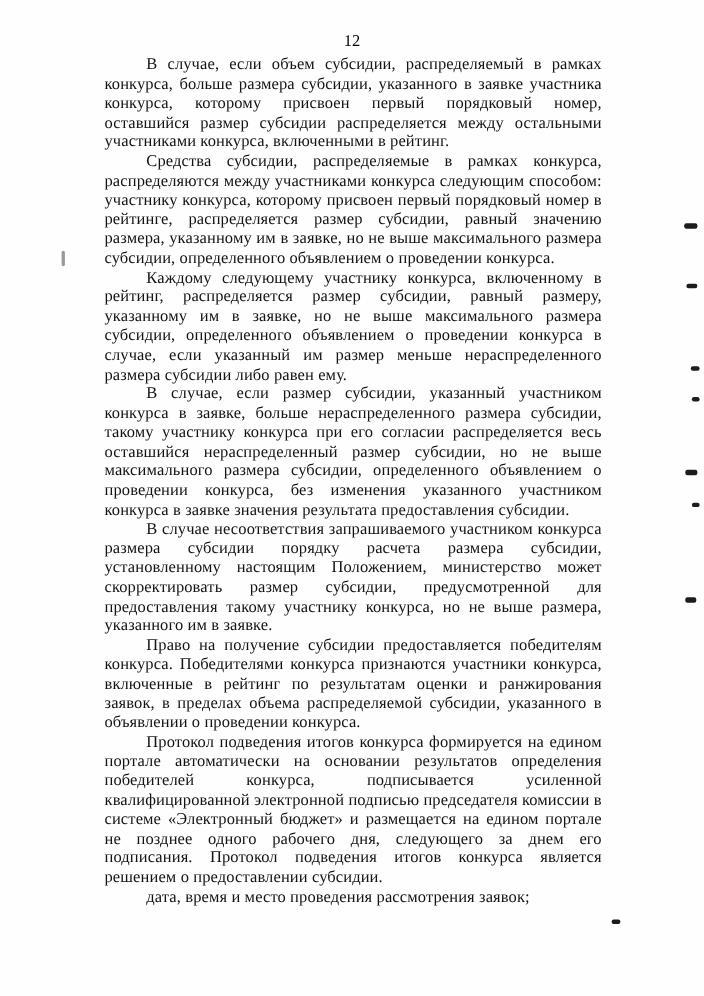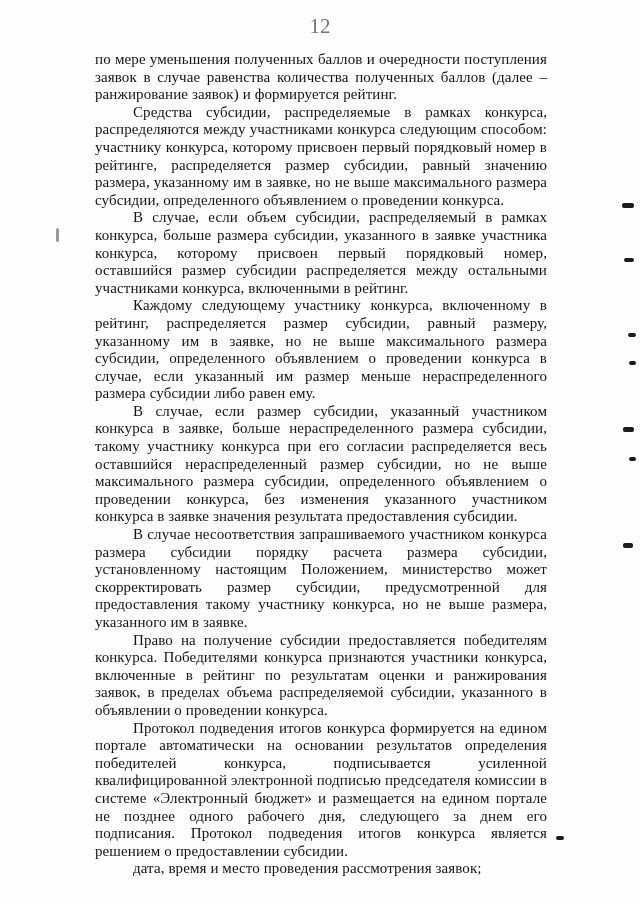--- a/index.html
+++ b/index.html
@@ -15,26 +15,26 @@
     font-family: "Liberation Serif", serif;
     color: #131313;
   }
   .page {
     position: absolute;
     inset: 0;
     background: #fefefe;
   }
   .page-number {
     position: absolute;
-    top: 14px;
+    top: 30px;
     left: 0;
     width: 640px;
     text-align: center;
-    font-size: 21px;
-    color: #737373;
+    font-size: 15px;
+    color: #000000;
   }
   .text-block {
     position: absolute;
     top: 51px;
     left: 95px;
     width: 452px;
     font-size: 15px;
     line-height: 17.6px;
     text-align: justify;
     letter-spacing: 0.1px;
@@ -58,23 +58,22 @@
   }
 </style>
 </head>
 <body>
 
 <div class="page">
 
   <div class="page-number">12</div>
 
   <div class="text-block">
-    <p class="para no-indent">по мере уменьшения полученных баллов и очередности поступления заявок в случае равенства количества полученных баллов (далее – ранжирование заявок) и формируется рейтинг.</p>
+    <p class="para">В случае, если объем субсидии, распределяемый в рамках конкурса, больше размера субсидии, указанного в заявке участника конкурса, которому присвоен первый порядковый номер, оставшийся размер субсидии распределяется между остальными участниками конкурса, включенными в рейтинг.</p>
     <p class="para">Средства субсидии, распределяемые в рамках конкурса, распределяются между участниками конкурса следующим способом: участнику конкурса, которому присвоен первый порядковый номер в рейтинге, распределяется размер субсидии, равный значению размера, указанному им в заявке, но не выше максимального размера субсидии, определенного объявлением о проведении конкурса.</p>
-    <p class="para">В случае, если объем субсидии, распределяемый в рамках конкурса, больше размера субсидии, указанного в заявке участника конкурса, которому присвоен первый порядковый номер, оставшийся размер субсидии распределяется между остальными участниками конкурса, включенными в рейтинг.</p>
     <p class="para">Каждому следующему участнику конкурса, включенному в рейтинг, распределяется размер субсидии, равный размеру, указанному им в заявке, но не выше максимального размера субсидии, определенного объявлением о проведении конкурса в случае, если указанный им размер меньше нераспределенного размера субсидии либо равен ему.</p>
     <p class="para">В случае, если размер субсидии, указанный участником конкурса в заявке, больше нераспределенного размера субсидии, такому участнику конкурса при его согласии распределяется весь оставшийся нераспределенный размер субсидии, но не выше максимального размера субсидии, определенного объявлением о проведении конкурса, без изменения указанного участником конкурса в заявке значения результата предоставления субсидии.</p>
     <p class="para">В случае несоответствия запрашиваемого участником конкурса размера субсидии порядку расчета размера субсидии, установленному настоящим Положением, министерство может скорректировать размер субсидии, предусмотренной для предоставления такому участнику конкурса, но не выше размера, указанного им в заявке.</p>
     <p class="para">Право на получение субсидии предоставляется победителям конкурса. Победителями конкурса признаются участники конкурса, включенные в рейтинг по результатам оценки и ранжирования заявок, в пределах объема распределяемой субсидии, указанного в объявлении о проведении конкурса.</p>
     <p class="para">Протокол подведения итогов конкурса формируется на едином портале автоматически на основании результатов определения победителей конкурса, подписывается усиленной квалифицированной электронной подписью председателя комиссии в системе «Электронный бюджет» и размещается на едином портале не позднее одного рабочего дня, следующего за днем его подписания. Протокол подведения итогов конкурса является решением о предоставлении субсидии.</p>
     <p class="para">дата, время и место проведения рассмотрения заявок;</p>
 
   </div>
 
   <div class="artifact" style="left:622px; top:203px; width:12px; height:5px;"></div>

